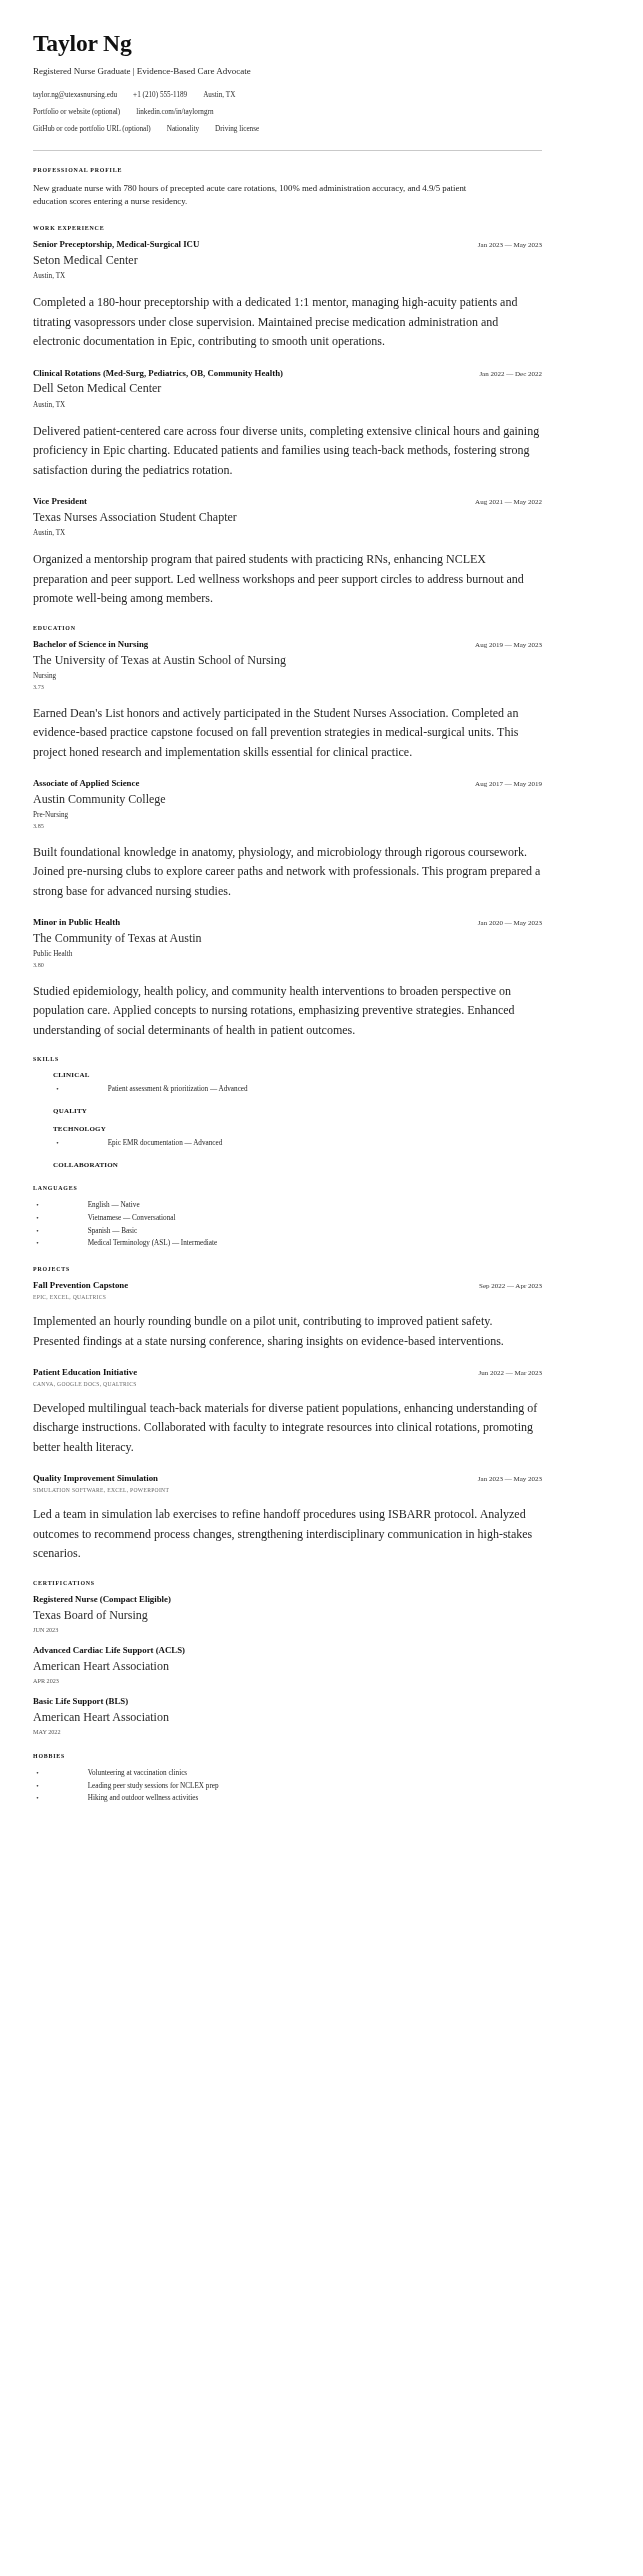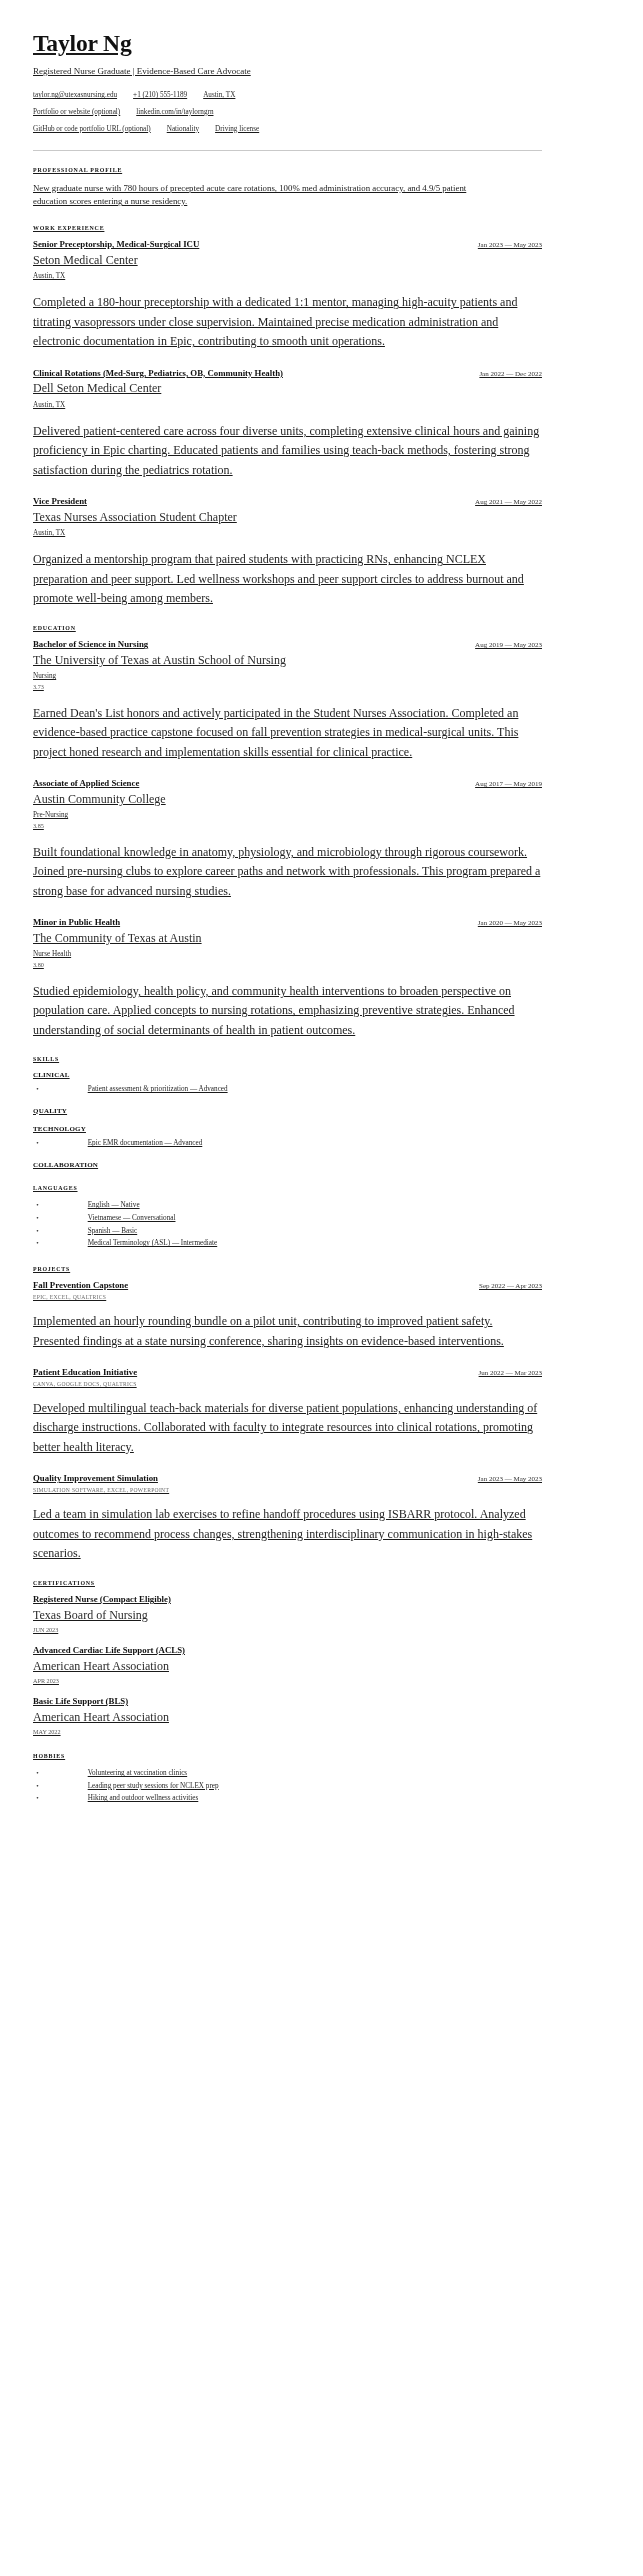--- a/index.html
+++ b/index.html
@@ -8,21 +8,20 @@
     width: 644px;
     background: #ffffff;
     font-family: "Liberation Serif", "DejaVu Serif", serif;
     color: #1a1a1a;
     -webkit-font-smoothing: antialiased;
   }
   .page {
     width: 575px;
     min-height: 2576px;
     padding: 31px 33px 21.5px 33px;
-    text-decoration: underline;
   }
 
   
   .name {
     font-size: 23.6px;
     font-weight: 700;
     letter-spacing: -0.2px;
     line-height: 1.08;
     margin: 0 0 8.6px 0;
     color: #111111;
@@ -122,21 +121,21 @@
   }
   .entry-body {
     font-size: 12px;
     line-height: 1.62;
     color: #1f1f1f;
     margin-top: 11.8px;
     max-width: 536px;
   }
 
   
-  .skill-group { margin-bottom: 10.7px; }
+  .skill-group { margin-bottom: 10.7px; margin-left: 20px; }
   .skill-group:last-child { margin-bottom: 0; }
   .skill-cat {
     font-size: 7px;
     font-weight: 700;
     letter-spacing: 0.2px;
     text-transform: uppercase;
     color: #111111;
     margin: 0 0 4.3px 0;
   }
   ul.bullets {
@@ -251,21 +250,21 @@
           <div class="entry-meta">Pre-Nursing</div>
           <div class="entry-small">3.85</div>
           <p class="entry-body">Built foundational knowledge in anatomy, physiology, and microbiology through rigorous coursework. Joined pre-nursing clubs to explore career paths and network with professionals. This program prepared a strong base for advanced nursing studies.</p>
         </div>
         <div class="entry">
           <div class="entry-head">
             <h3 class="entry-title">Minor in Public Health</h3>
             <span class="entry-date">Jan 2020 — May 2023</span>
           </div>
           <div class="entry-sub">The Community of Texas at Austin</div>
-          <div class="entry-meta">Nurse Health</div>
+          <div class="entry-meta">Public Health</div>
           <div class="entry-small">3.80</div>
           <p class="entry-body">Studied epidemiology, health policy, and community health interventions to broaden perspective on population care. Applied concepts to nursing rotations, emphasizing preventive strategies. Enhanced understanding of social determinants of health in patient outcomes.</p>
         </div>
       </div>
   </section>
 
   <section class="section">
     <h2 class="section-title">Skills</h2>
     <div id="skills-list">
         <div class="skill-group">

